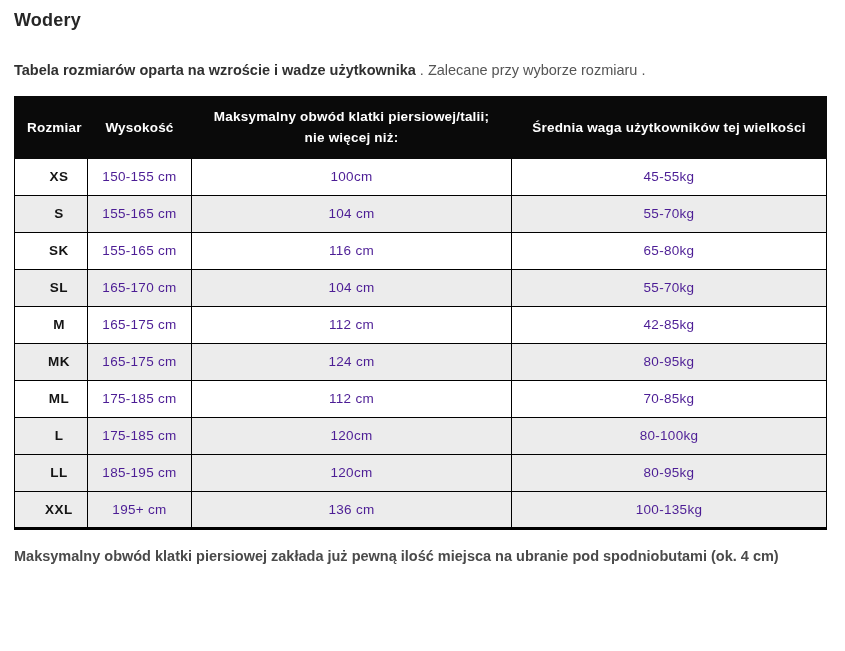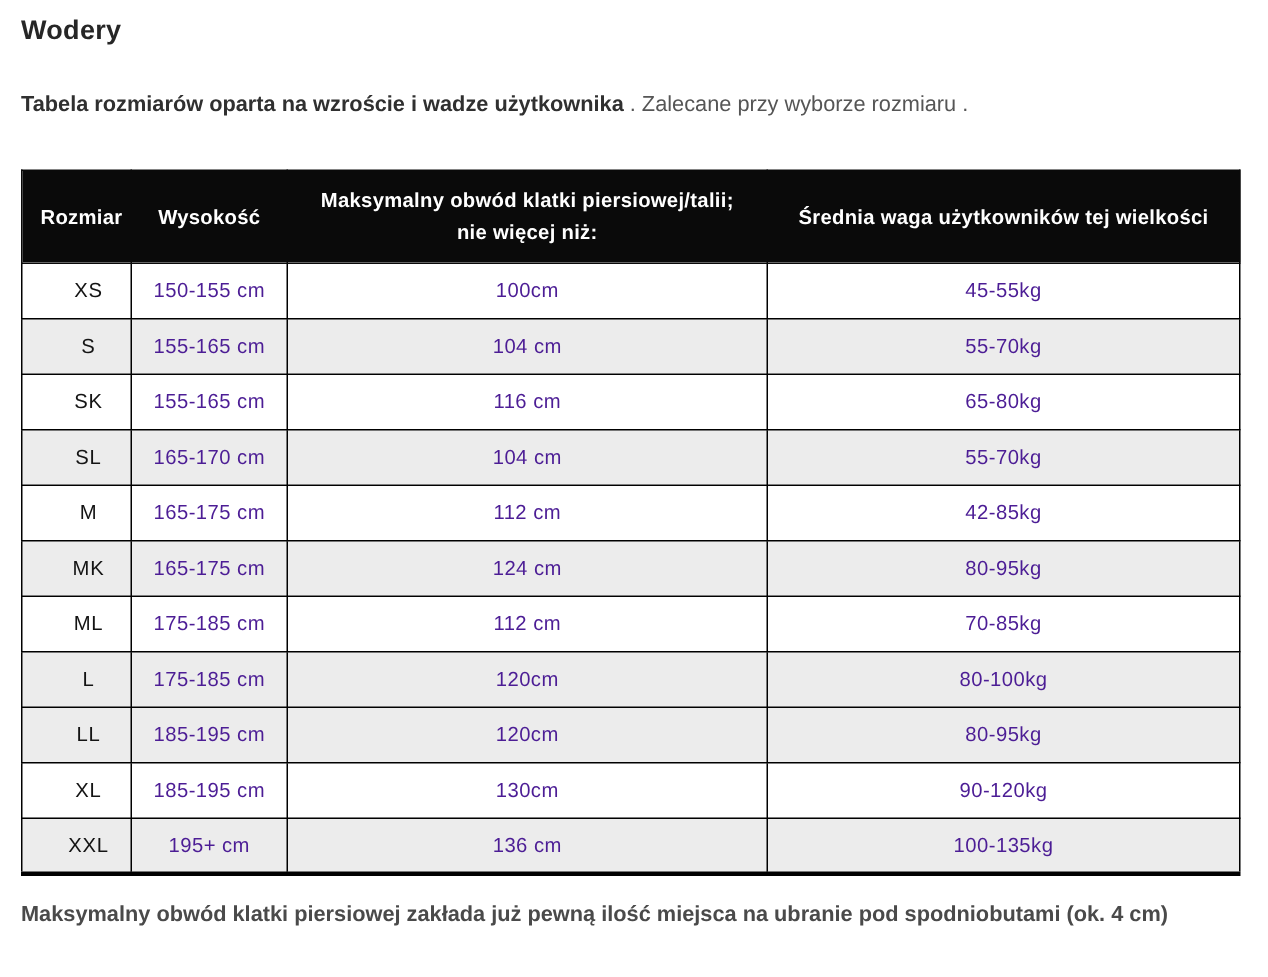--- a/index.html
+++ b/index.html
@@ -24,21 +24,21 @@
   .subtitle {
     margin-top: 29px;
     font-size: 14.5px;
     line-height: 1.3;
     white-space: pre-wrap;
   }
   .subtitle .bold { font-weight: bold; color: #303030; }
   .subtitle .rest { color: #555555; }
 
   table.size-table {
-    margin-top: 34px;
+    margin-top: 17px;
     border-collapse: collapse;
     width: 812px;
     table-layout: fixed;
     border: 1px solid #000;
     border-bottom: 3px solid #000;
   }
   .size-table col.c1 { width: 73px; }
   .size-table col.c2 { width: 104px; }
   .size-table col.c3 { width: 320px; }
   .size-table col.c4 { width: 315px; }
@@ -62,21 +62,21 @@
     vertical-align: middle;
     height: 37px;
     font-size: 13.5px;
     color: #4c1d95;
     padding: 2px 4px;
     background: #ffffff;
     letter-spacing: 0.3px;
   }
   .size-table tr.stripe td { background: #ececec; }
   .size-table td.size-cell {
-    font-weight: normal;
+    font-weight: bold;
     color: #141414;
     letter-spacing: 0.5px;
     padding-left: 20px;
   }
 
   .footnote {
     margin-top: 17px;
     font-size: 14.5px;
     color: #4a4a4a;
     line-height: 1.3;
@@ -155,26 +155,20 @@
         <td>175-185 cm</td>
         <td>120cm</td>
         <td>80-100kg</td>
       </tr>
       <tr class="stripe">
         <td class="size-cell">LL</td>
         <td>185-195 cm</td>
         <td>120cm</td>
         <td>80-95kg</td>
       </tr>
-      <tr>
-        <td class="size-cell">XL</td>
-        <td>185-195 cm</td>
-        <td>130cm</td>
-        <td>90-120kg</td>
-      </tr>
       <tr class="stripe">
         <td class="size-cell">XXL</td>
         <td>195+ cm</td>
         <td>136 cm</td>
         <td>100-135kg</td>
       </tr>
     </tbody>
   </table>
 
   <p class="footnote">Maksymalny obwód klatki piersiowej zakłada już pewną ilość miejsca na ubranie pod spodniobutami (ok. 4 cm)</p>

